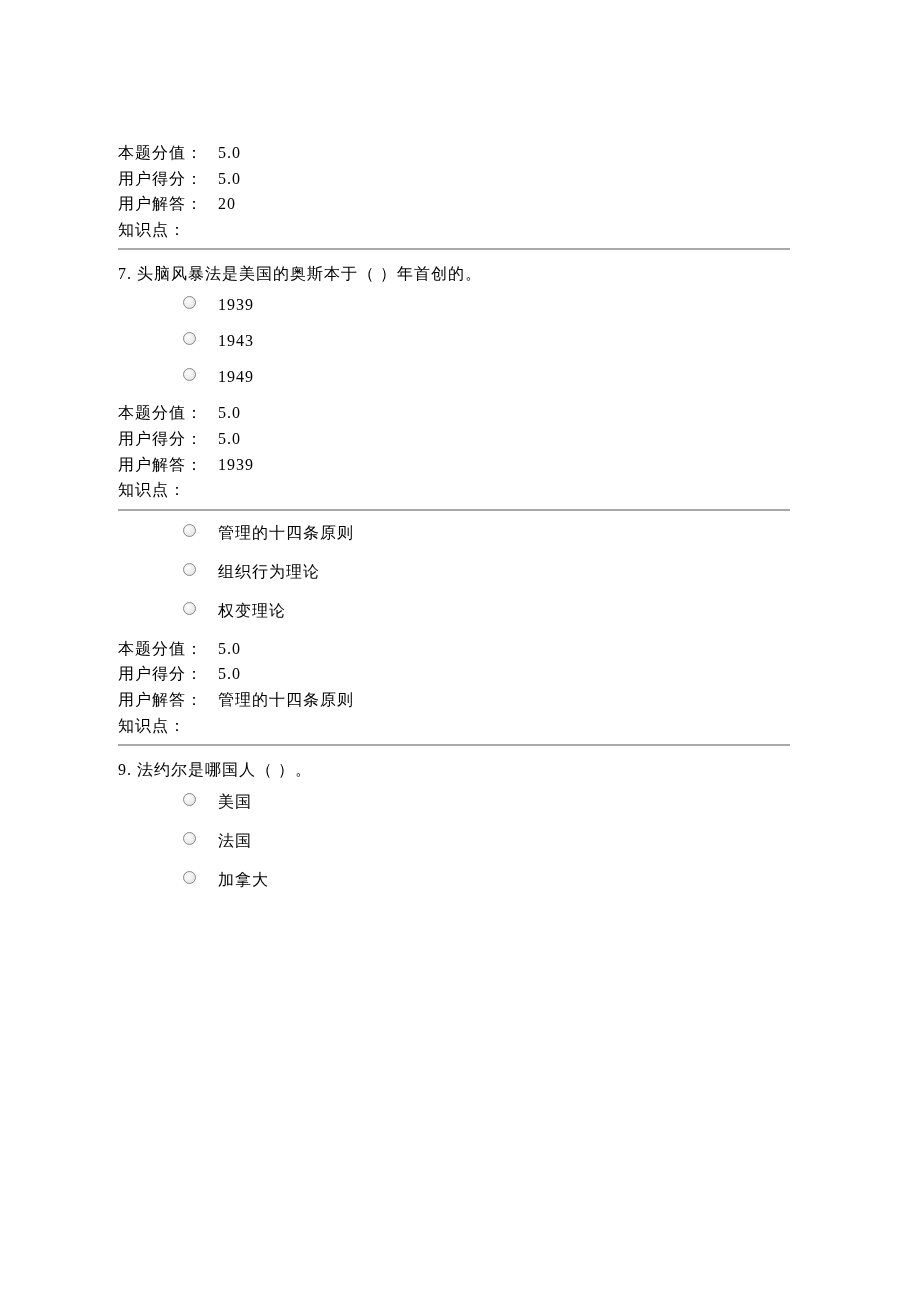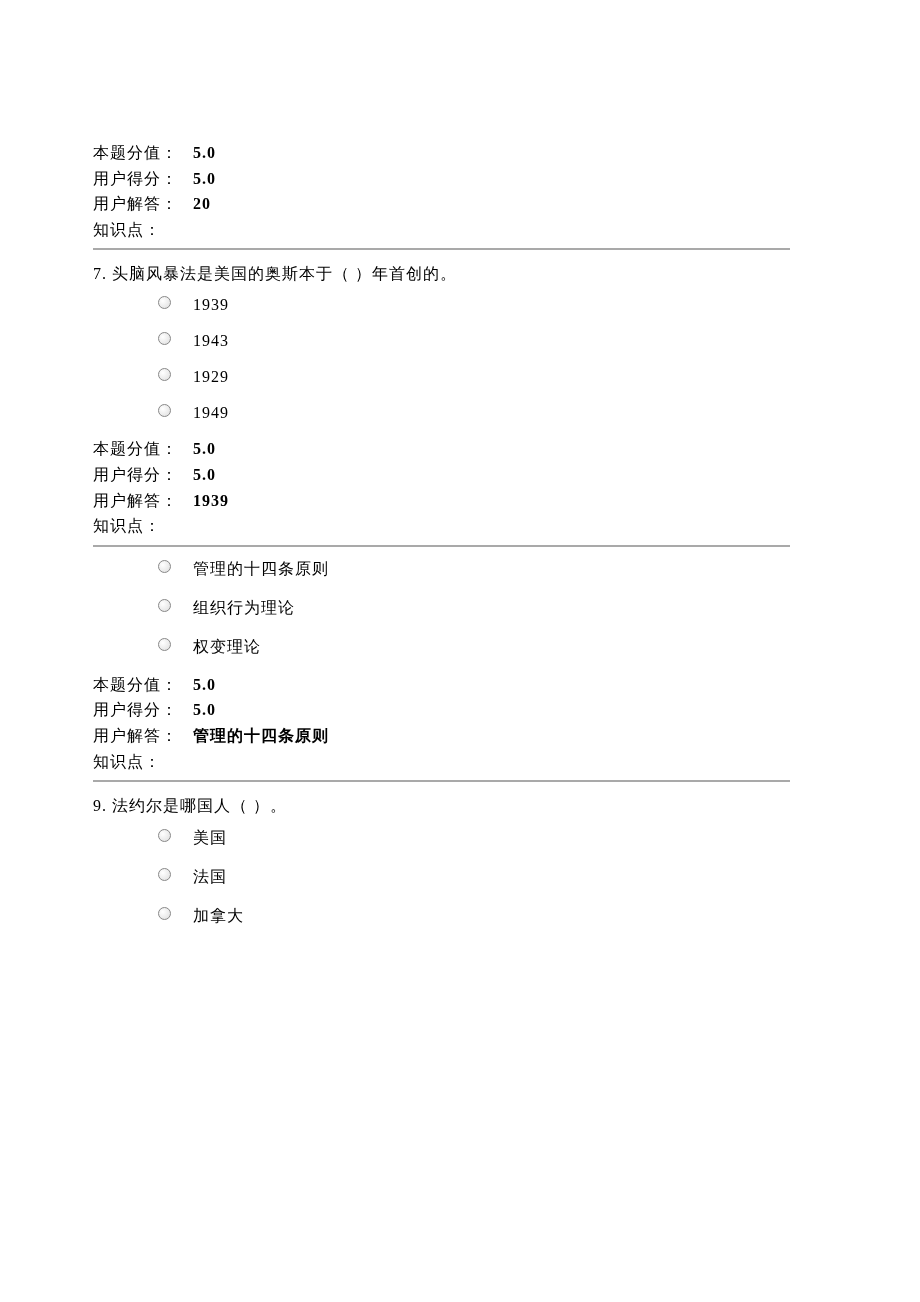--- a/index.html
+++ b/index.html
@@ -7,38 +7,37 @@
     padding: 0;
     background: #ffffff;
     font-family: "SimSun", "宋体", "Microsoft YaHei", serif;
     font-size: 16px;
     color: #000;
   }
   .page {
     width: 920px;
     min-height: 1302px;
     box-sizing: border-box;
-    padding: 140px 130px 60px 93px;
+    padding: 140px 130px 60px 118px;
     position: relative;
   }
   .meta-block {
     margin-bottom: 4px;
     line-height: 1.6;
     letter-spacing: 1px;
   }
   .meta-row {
     display: flex;
   }
   .meta-label {
     width: 100px;
     white-space: nowrap;
   }
   .meta-value {
     white-space: nowrap;
-    font-weight: bold;
   }
   .divider {
     border: none;
     border-top: 2px solid #a9a9a9;
     margin: 6px 0 12px 0;
   }
   .q-text {
     margin: 11px 0 10px 0;
     line-height: 1.5;
     letter-spacing: 1px;
@@ -103,24 +102,20 @@
     <span>头脑风暴法是美国的奥斯本于（ ）年首创的。</span>
   </div>
   <ul class="options">
     <li class="option">
       <input type="radio" class="radio" style="">
       <span class="opt-label">1939</span>
     </li>
     <li class="option">
       <input type="radio" class="radio" style="">
       <span class="opt-label">1943</span>
-    </li>
-    <li class="option">
-      <input type="radio" class="radio" style="">
-      <span class="opt-label">1929</span>
     </li>
     <li class="option">
       <input type="radio" class="radio" style="">
       <span class="opt-label">1949</span>
     </li>
   </ul>
   <div class="meta-block">
     <div class="meta-row">
       <span class="meta-label">本题分值：</span>
       <span class="meta-value">5.0</span>

